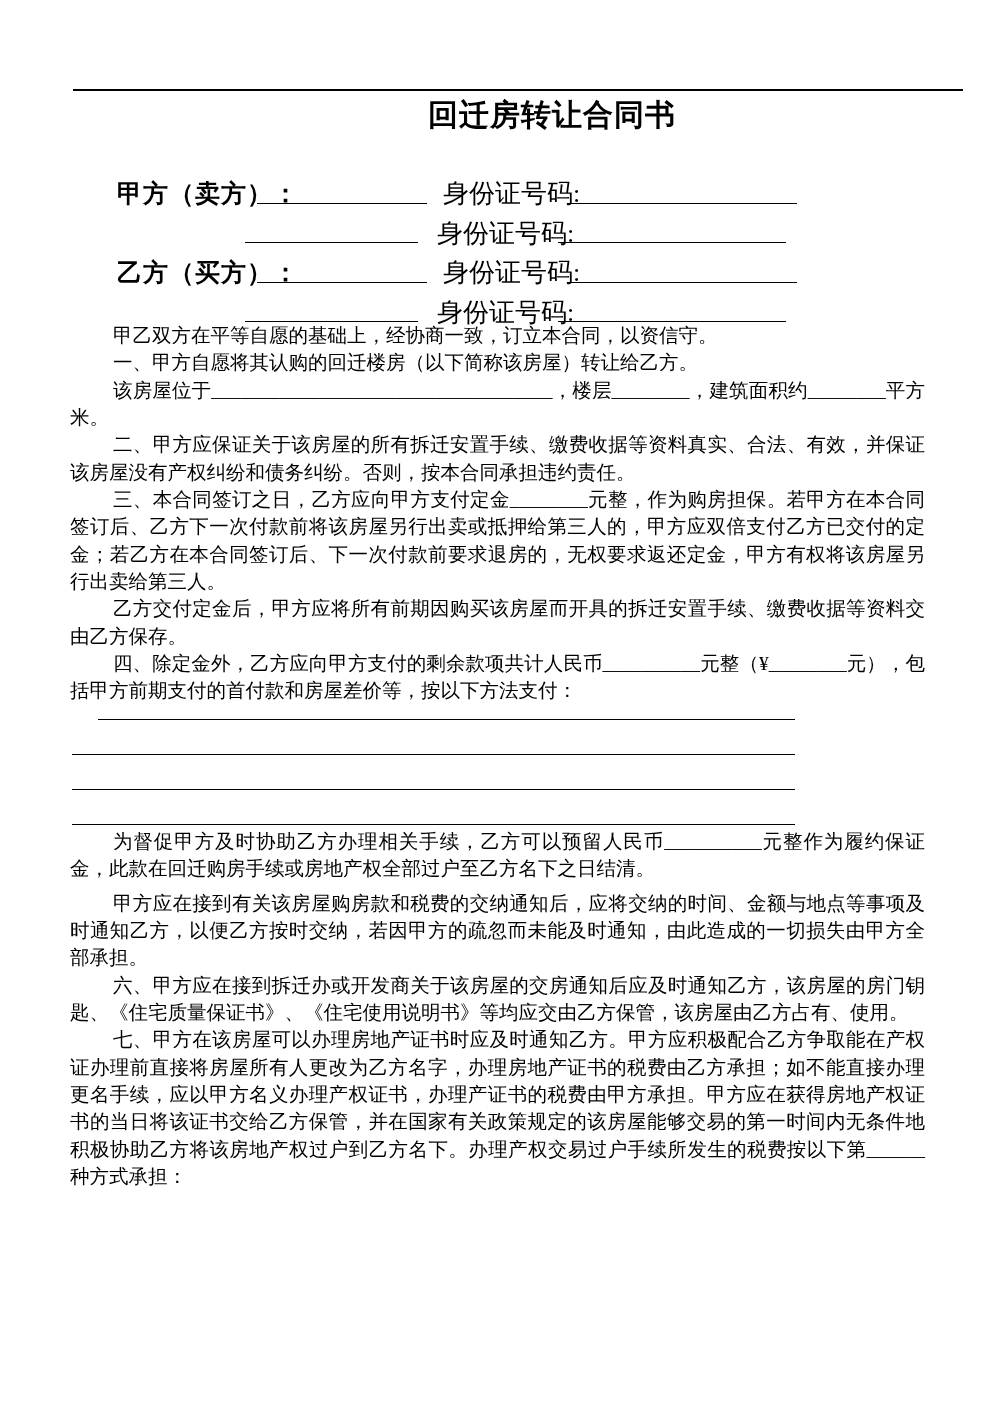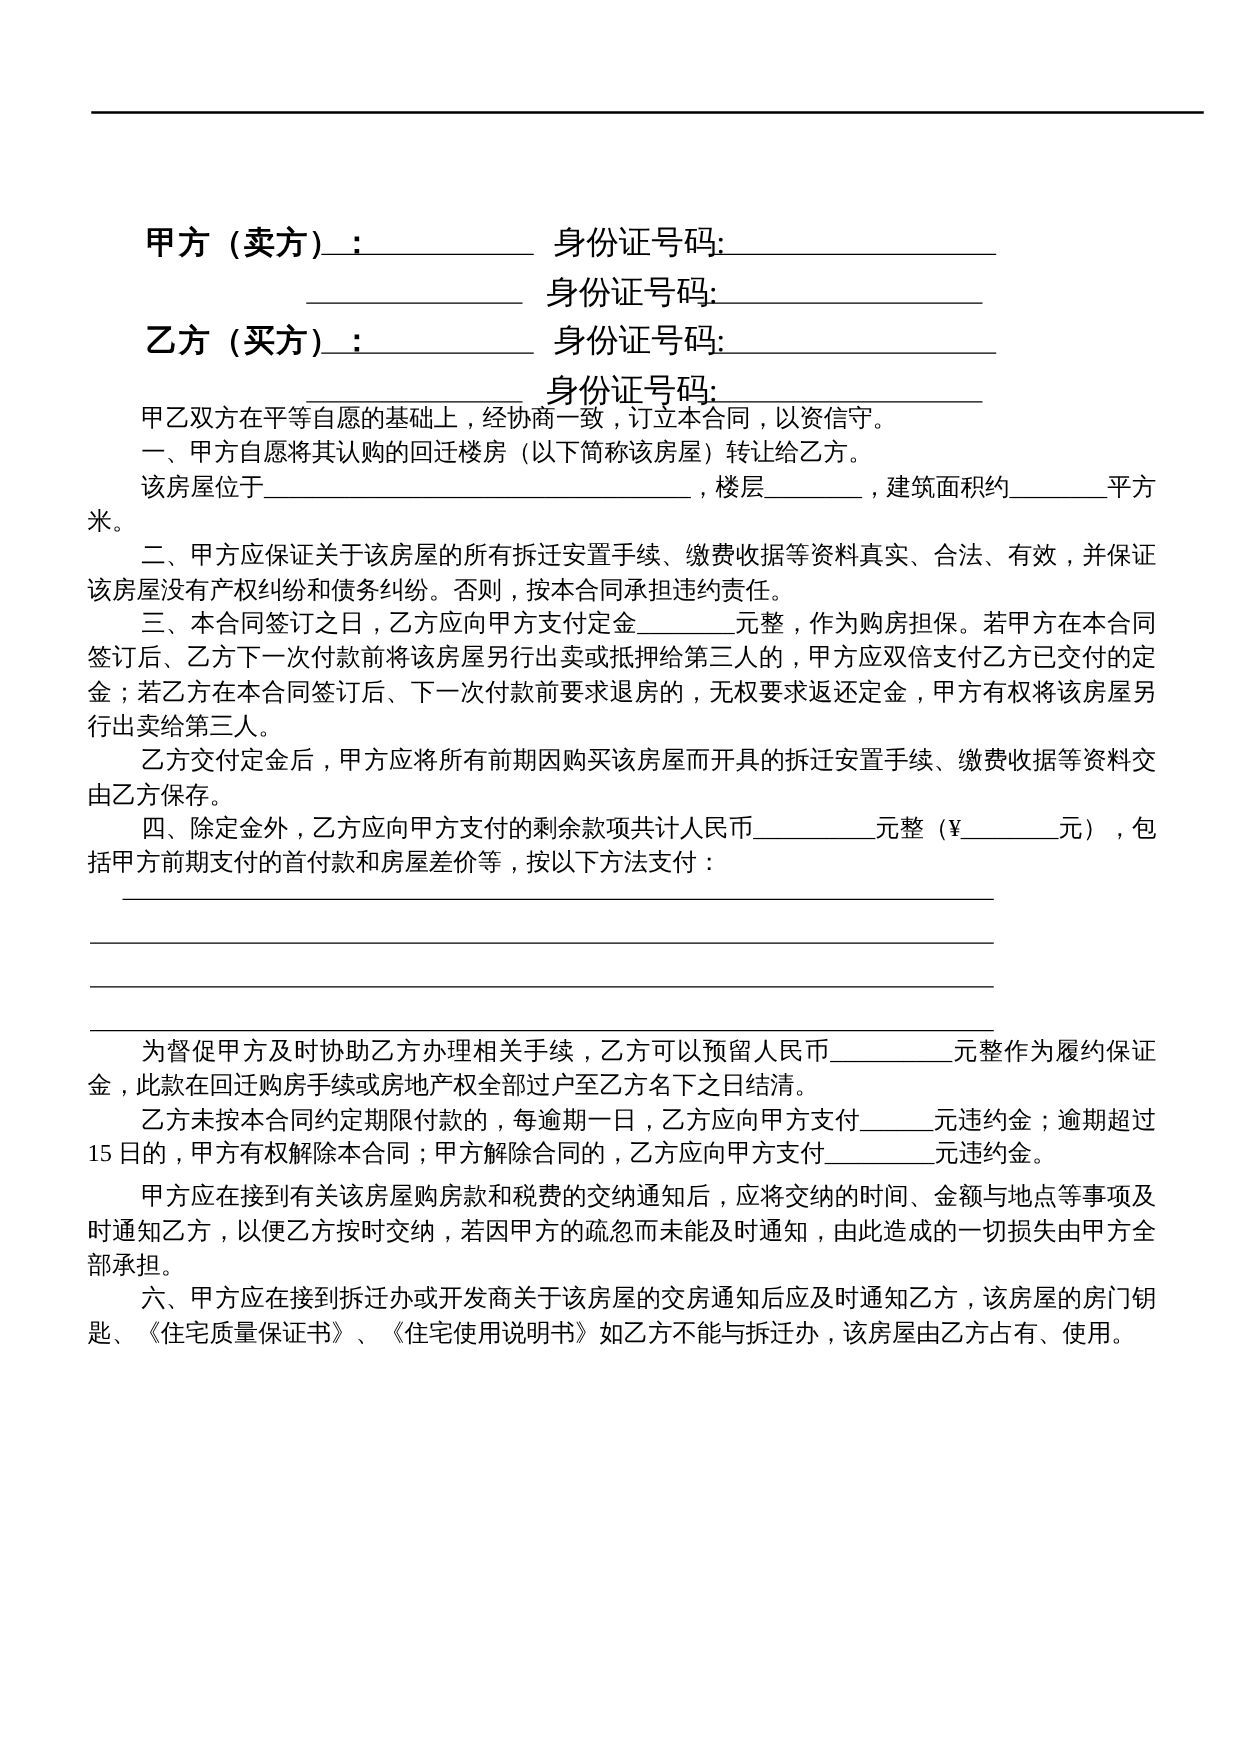--- a/index.html
+++ b/index.html
@@ -54,20 +54,21 @@
   }
   .blank-line.first{height:12px;margin-left:28px;width:697px;}
 </style>
 </head>
 <body>
 
 <div class="page">
 
   <div class="top-rule"></div>
 
+  <h1 class="title">回迁房转让合同书</h1>
 
   <div class="parties">
     <div class="party-row row-a">
       <span class="p-label">甲方（卖方）：</span>
       <span class="fill fill-name"></span>
       <span class="id-label">身份证号码:</span>
       <span class="fill fill-id"></span>
     </div>
     <div class="party-row row-b">
       <span class="fill fill-name"></span>
@@ -97,18 +98,18 @@
     <p>四、除定金外，乙方应向甲方支付的剩余款项共计人民币__________元整（¥________元），包括甲方前期支付的首付款和房屋差价等，按以下方法支付：</p>
 
     <div class="blank-lines">
       <div class="blank-line first"></div>
       <div class="blank-line"></div>
       <div class="blank-line"></div>
       <div class="blank-line"></div>
     </div>
 
     <p>为督促甲方及时协助乙方办理相关手续，乙方可以预留人民币__________元整作为履约保证金，此款在回迁购房手续或房地产权全部过户至乙方名下之日结清。</p>
-    <p>乙方未按本合同约定期限付款的，每逾期一日，乙方应向甲方支付______元违约金；逾期超过 15 日的，甲方有权解除本合同；甲方解除合同的，乙方应向甲方支付_________元违约金。</p>
     <p class="gap-before">甲方应在接到有关该房屋购房款和税费的交纳通知后，应将交纳的时间、金额与地点等事项及时通知乙方，以便乙方按时交纳，若因甲方的疏忽而未能及时通知，由此造成的一切损失由甲方全部承担。</p>
-    <p>六、甲方应在接到拆迁办或开发商关于该房屋的交房通知后应及时通知乙方，该房屋的房门钥匙、《住宅质量保证书》、《住宅使用说明书》如乙方不能与拆迁办，该房屋由乙方占有、使用。</p>
+    <p>六、甲方应在接到拆迁办或开发商关于该房屋的交房通知后应及时通知乙方，该房屋的房门钥匙、《住宅质量保证书》、《住宅使用说明书》等均应交由乙方保管，该房屋由乙方占有、使用。</p>
+    <p>七、甲方在该房屋可以办理房地产证书时应及时通知乙方。甲方应积极配合乙方争取能在产权证办理前直接将房屋所有人更改为乙方名字，办理房地产证书的税费由乙方承担；如不能直接办理更名手续，应以甲方名义办理产权证书，办理产证书的税费由甲方承担。甲方应在获得房地产权证书的当日将该证书交给乙方保管，并在国家有关政策规定的该房屋能够交易的第一时间内无条件地积极协助乙方将该房地产权过户到乙方名下。办理产权交易过户手续所发生的税费按以下第______种方式承担：</p>
   </div>
 
 </div>
 
 </body></html>

